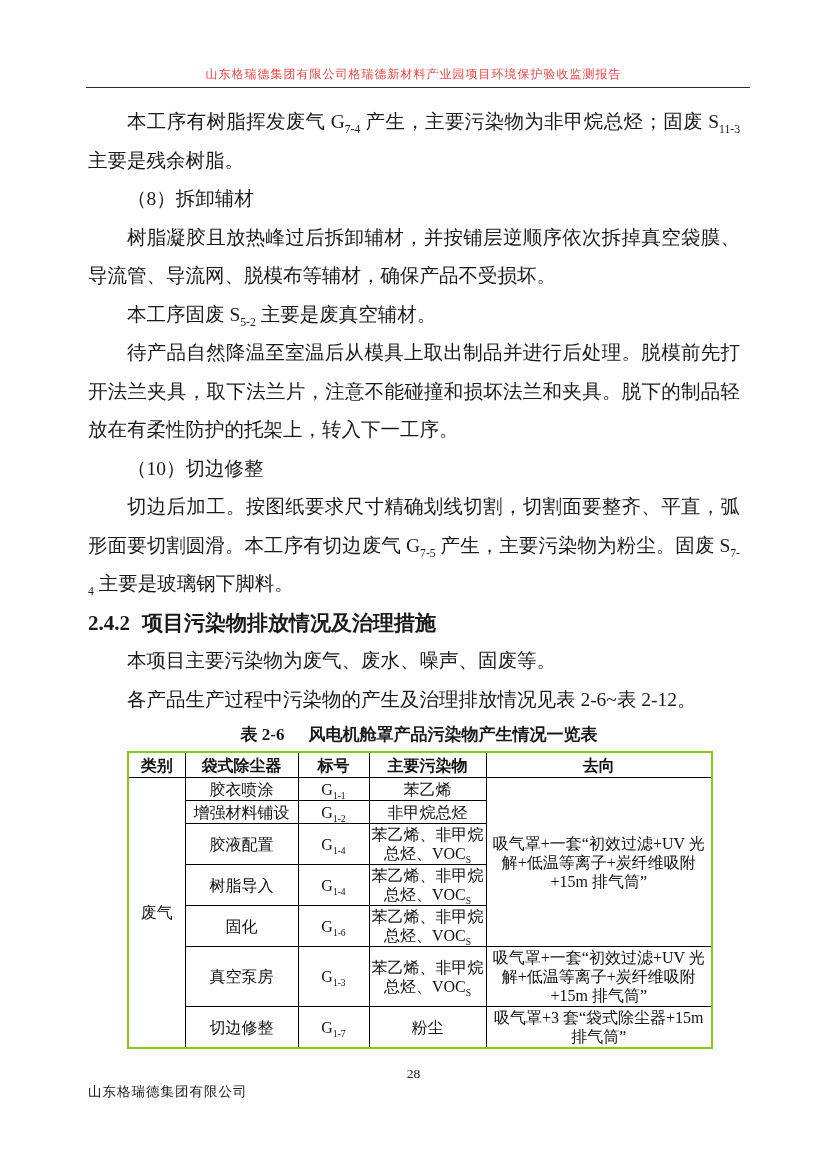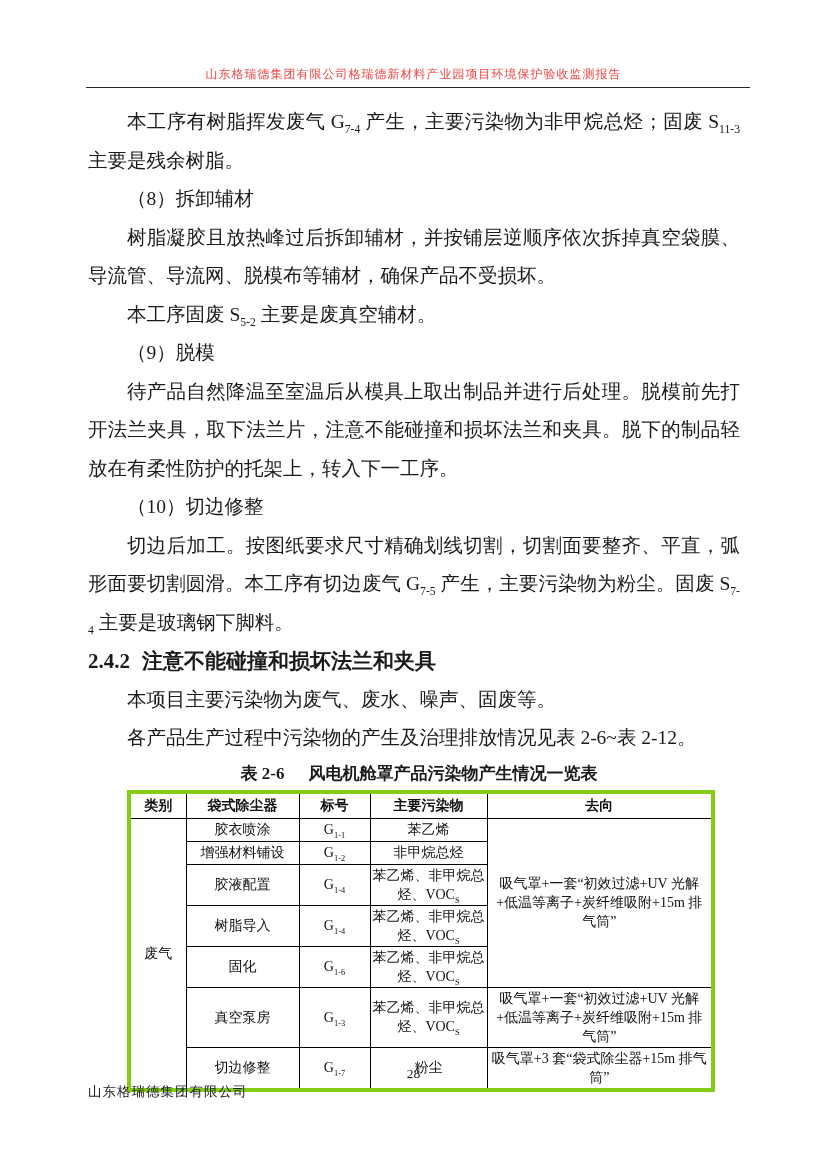--- a/index.html
+++ b/index.html
@@ -28,22 +28,22 @@
   }
   .section-heading .hnum{margin-right:12px;}
   sub{font-size:0.6em;line-height:0;}
   .table-caption{
     width:584px;margin:3px 0 3px 39px;text-align:center;
     font-weight:bold;font-size:17px;line-height:26px;
   }
   .caption-label{margin-right:24px;}
   table.pollutant{
     margin-left:39px;width:584px;border-collapse:collapse;
-    border:4px solid #84cc16;table-layout:fixed;
-    font-size:14px;line-height:19px;color:#111;
+    border:2px solid #84cc16;table-layout:fixed;
+    font-size:16px;line-height:19px;color:#111;
   }
   table.pollutant th,table.pollutant td{
     border:1px solid #000;text-align:center;vertical-align:middle;
     padding:1px 2px;overflow:hidden;
   }
   table.pollutant th{font-weight:bold;height:22px;}
   tr.r-s td{height:20px;}
   tr.r-m td{height:38px;}
   tr.r-l td{height:56px;}
   tr.r-e td{height:38px;}
@@ -60,26 +60,25 @@
 <body>
 
 <div class="doc-header">山东格瑞德集团有限公司格瑞德新材料产业园项目环境保护验收监测报告</div>
 <div class="header-rule"></div>
 
 <div class="content">
   <p class="para"><span>本工序有树脂挥发废气 G</span><sub>7-4</sub><span> 产生，主要污染物为非甲烷总烃；固废 S</span><sub>11-3</sub><span> 主要是残余树脂。</span></p>
   <p class="para"><span>（8）拆卸辅材</span></p>
   <p class="para"><span>树脂凝胶且放热峰过后拆卸辅材，并按铺层逆顺序依次拆掉真空袋膜、导流管、导流网、脱模布等辅材，确保产品不受损坏。</span></p>
   <p class="para"><span>本工序固废 S</span><sub>5-2</sub><span> 主要是废真空辅材。</span></p>
-  <p class="para"><span>（9）脱模</span></p>
   <p class="para"><span>待产品自然降温至室温后从模具上取出制品并进行后处理。脱模前先打开法兰夹具，取下法兰片，注意不能碰撞和损坏法兰和夹具。脱下的制品轻放在有柔性防护的托架上，转入下一工序。</span></p>
   <p class="para"><span>（10）切边修整</span></p>
   <p class="para"><span>切边后加工。按图纸要求尺寸精确划线切割，切割面要整齐、平直，弧形面要切割圆滑。本工序有切边废气 G</span><sub>7-5</sub><span> 产生，主要污染物为粉尘。固废 S</span><sub>7-4</sub><span> 主要是玻璃钢下脚料。</span></p>
 
-  <p class="section-heading"><span class="hnum">2.4.2</span><span>注意不能碰撞和损坏法兰和夹具</span></p>
+  <p class="section-heading"><span class="hnum">2.4.2</span><span>项目污染物排放情况及治理措施</span></p>
 
   <p class="para"><span>本项目主要污染物为废气、废水、噪声、固废等。</span></p>
   <p class="para"><span>各产品生产过程中污染物的产生及治理排放情况见表 2-6~表 2-12。</span></p>
 
   <div class="table-caption"><span class="caption-label">表 2-6</span><span>风电机舱罩产品污染物产生情况一览表</span></div>
 
   <table class="pollutant">
     <colgroup>
       <col style="width:57px">
         <col style="width:113px">

